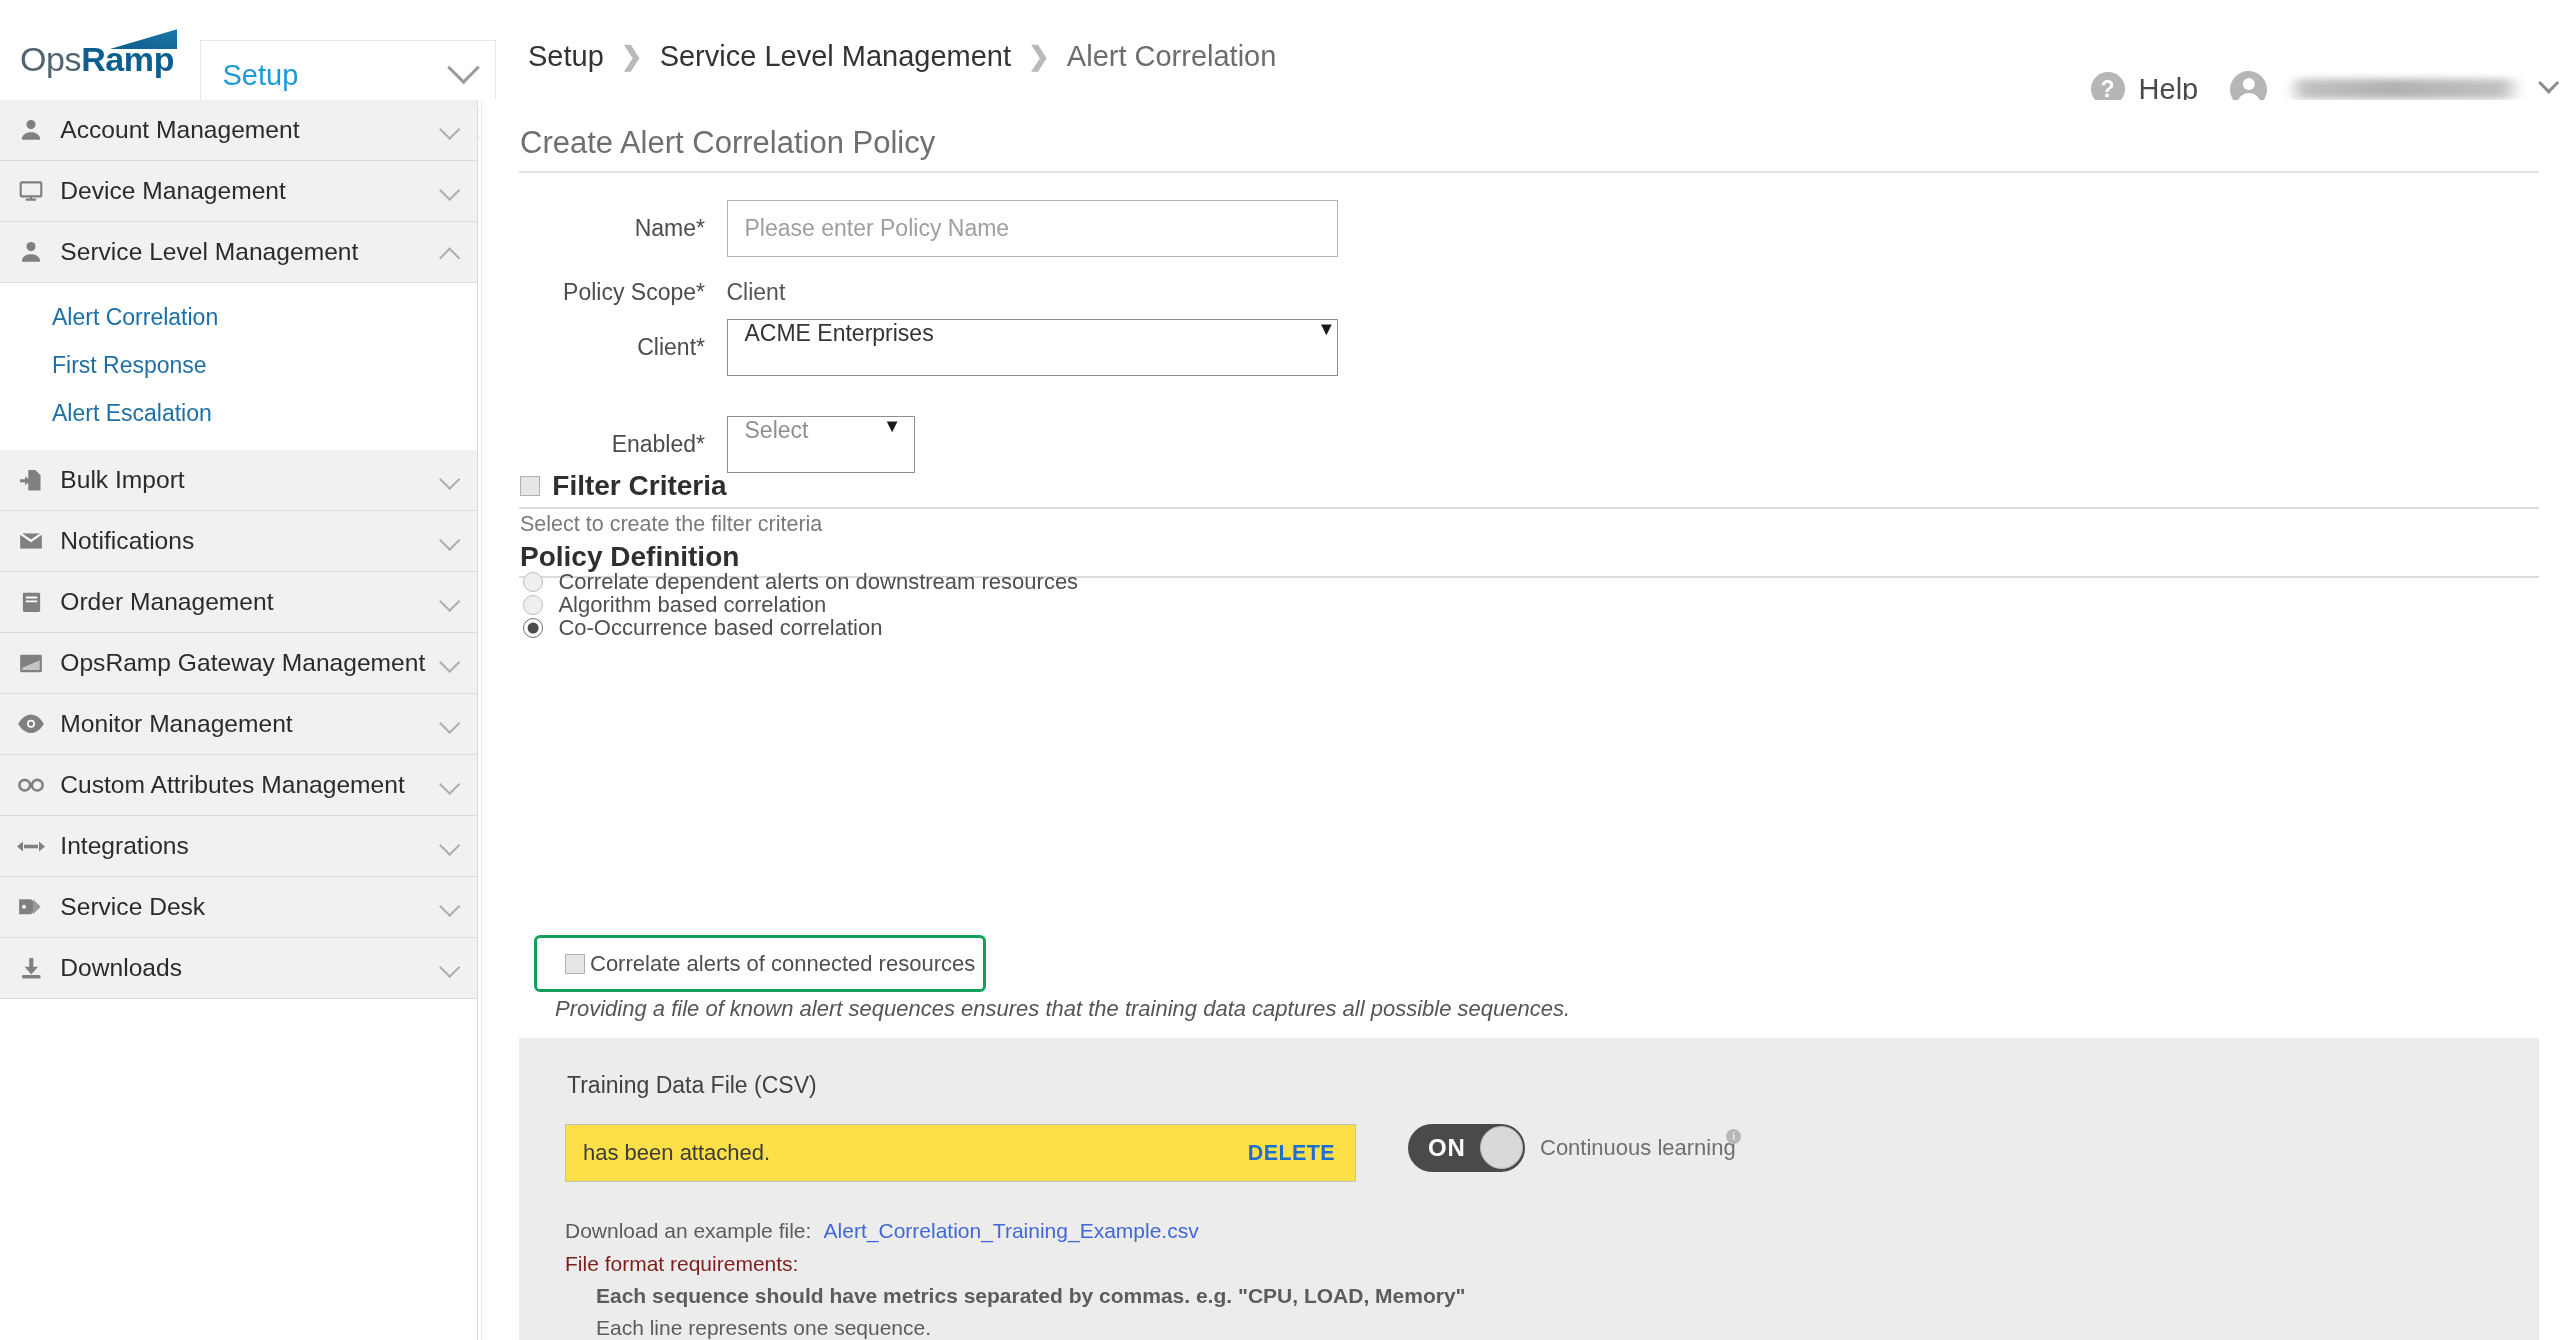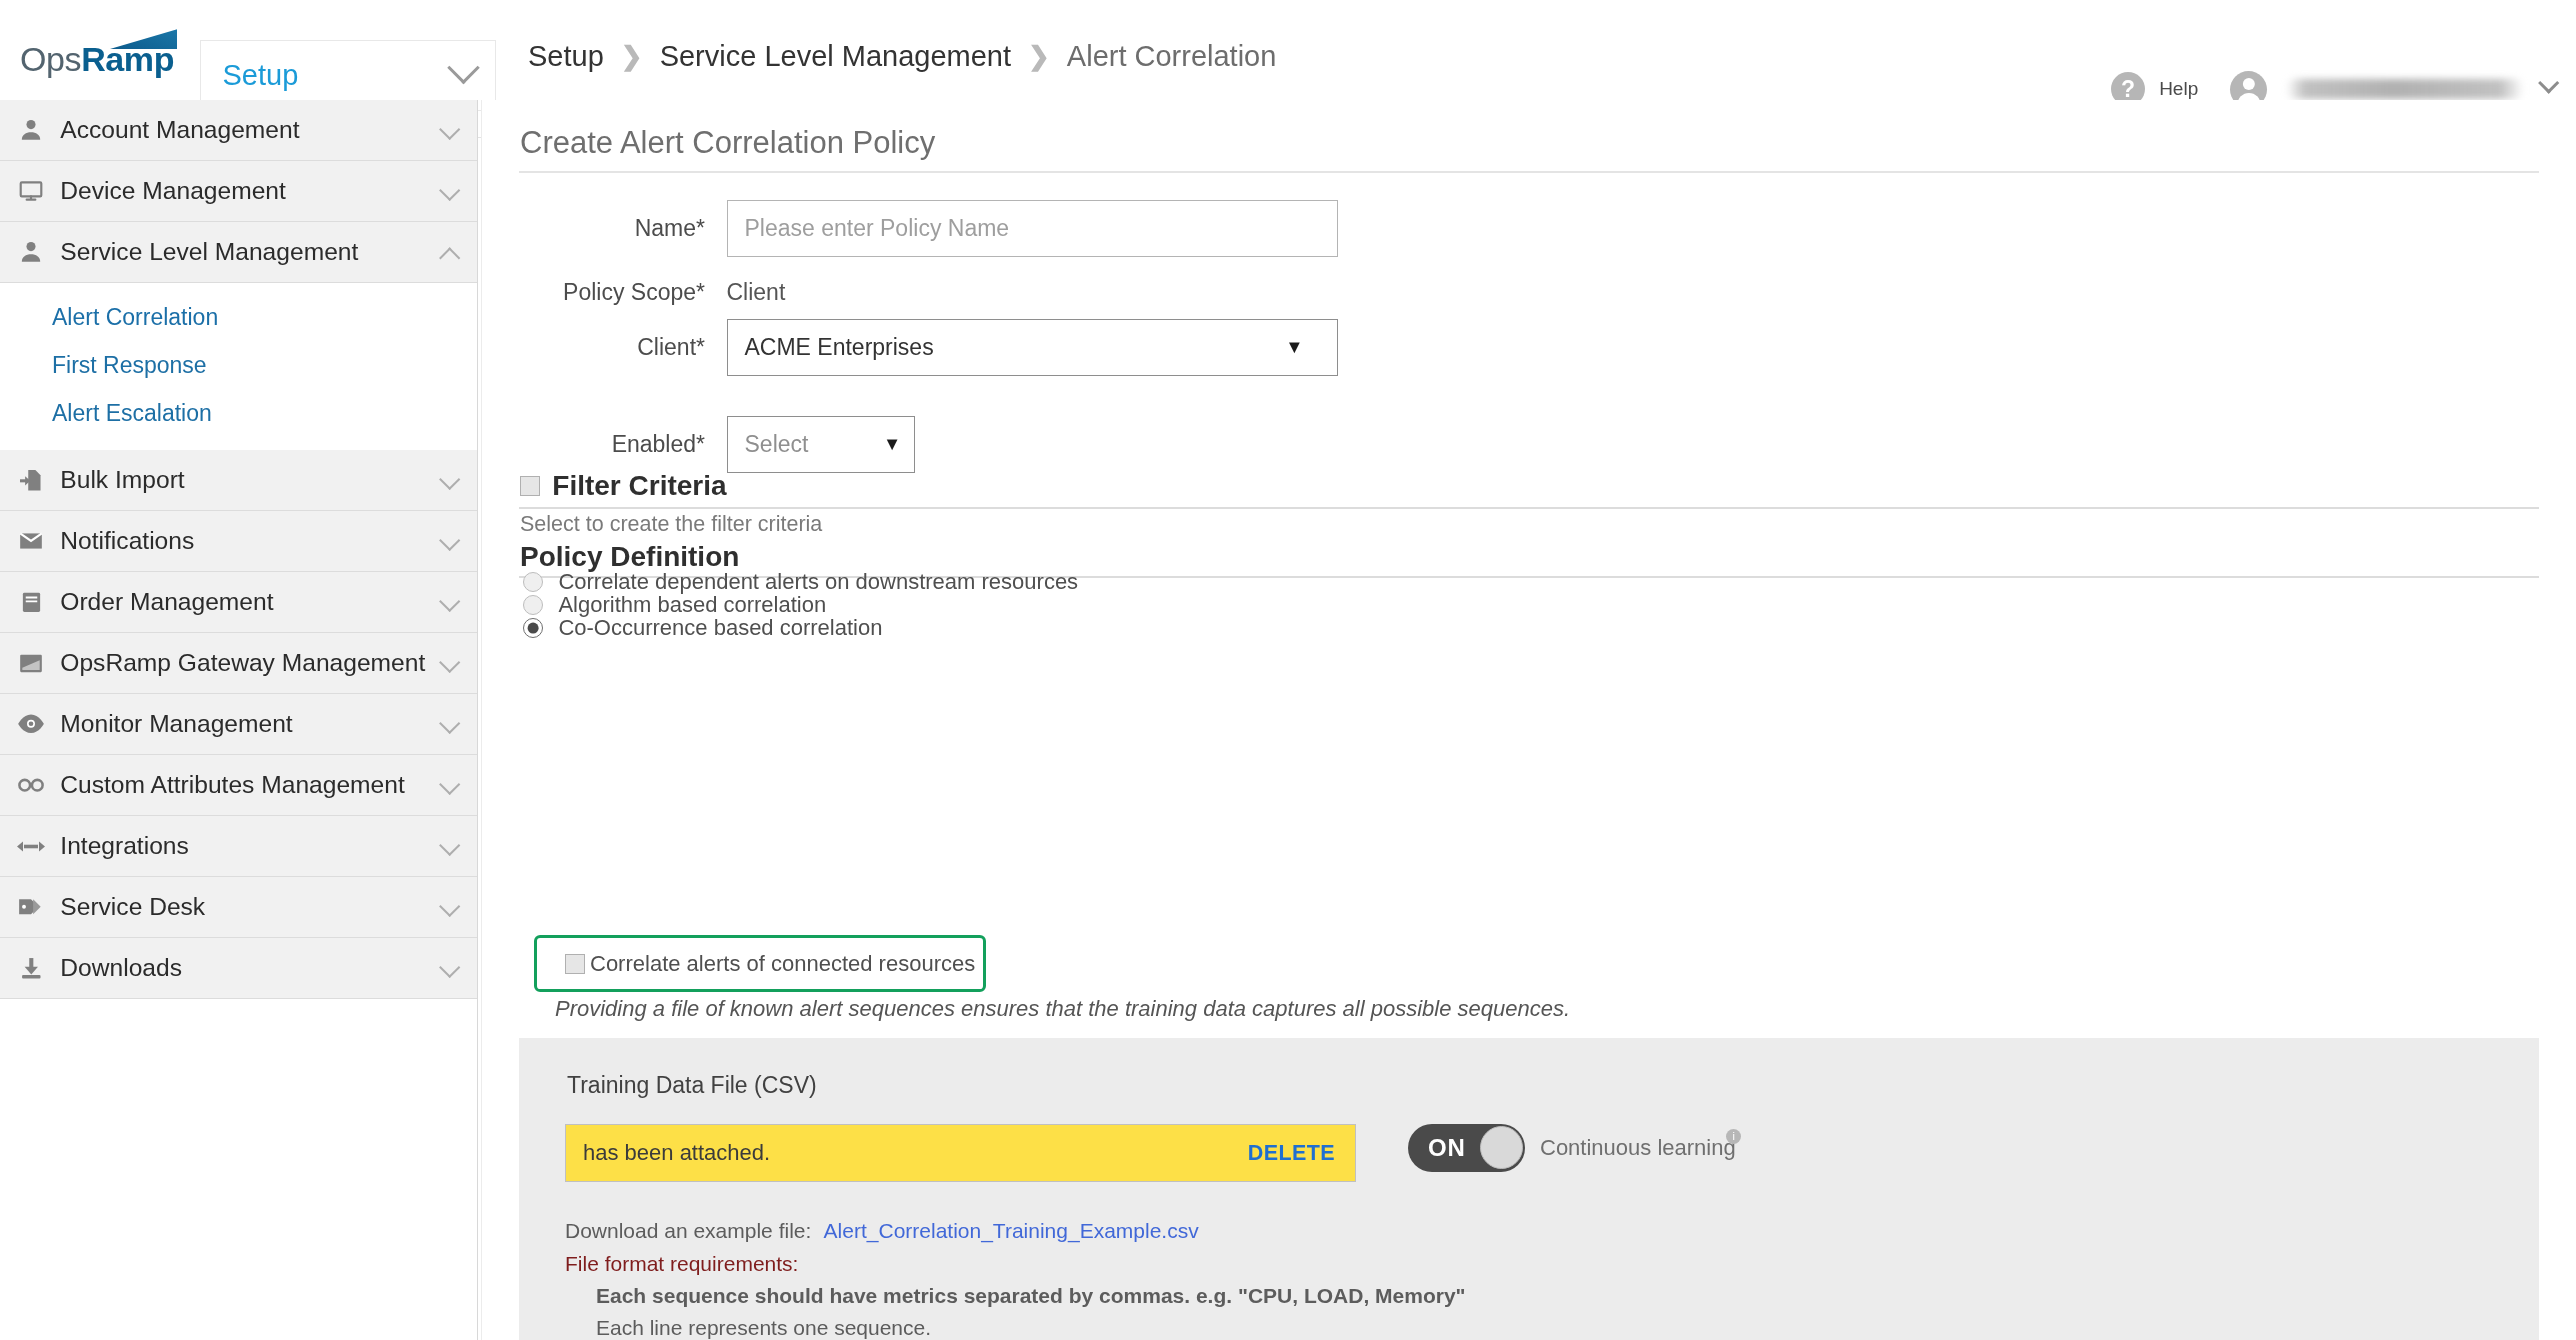--- a/index.html
+++ b/index.html
@@ -66,21 +66,21 @@
     position: absolute; right: 0; top: 0;
     height: 98px; display:flex; align-items:center;
   }
   .help-wrap { display:flex; align-items:center; }
   .q-icon {
     width: 34px; height: 34px; border-radius: 50%;
     background: #b6b6b6; color: #ffffff;
     font-size: 23px; font-weight: bold;
     display:flex; align-items:center; justify-content:center;
   }
-  .help-text { margin-left: 14px; font-size: 19px; color: #4a4a4a; }
+  .help-text { margin-left: 14px; font-size: 29px; color: #4a4a4a; }
   .avatar {
     margin-left: 32px;
     width: 37px; height: 37px; border-radius: 50%;
     background: #b6b6b6; position: relative; overflow:hidden;
   }
   .avatar::before {
     content:""; position:absolute; left:50%; top:7px;
     width:12.3px; height:12.3px; border-radius:50%;
     background:#fff; transform: translateX(-50%);
   }
@@ -181,22 +181,22 @@
     background:#fff;
     display:flex; align-items:center;
     padding: 0 17px;
     font-size: 23px; color:#9e9e9e;
   }
   .fvalue { margin-left: 21.5px; font-size: 23px; color: #555555; }
   .fselect {
     margin-left: 21.5px;
     height: 57px; border: 1.5px solid #8e8e8e;
     background:#fff;
-    display:flex; align-items:center; justify-content:space-between;
-    padding: 0 33px 0 17px;
+    display:flex; justify-content:space-between;
+    padding: 0 1px 0 17px;
     font-size: 23px; color:#333;
   }
   .fselect.wide { width: 611px; }
   .fselect.narrow { width: 188px; color:#8f8f8f; padding-right: 12.3px; }
   .caret { font-size: 18.4px; color:#1b1b1b; line-height:1; margin-left: 10.8px; }
 
   
   .sec-head {
     position:absolute; display:flex; align-items:center;
   }

